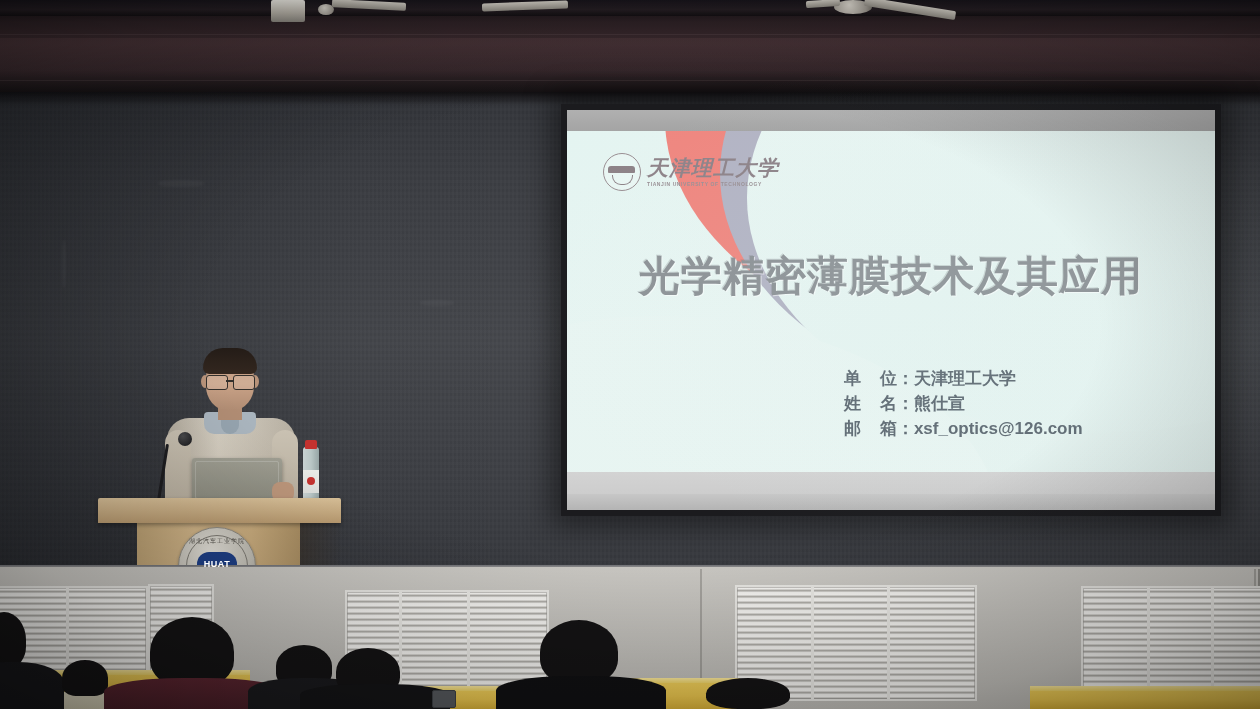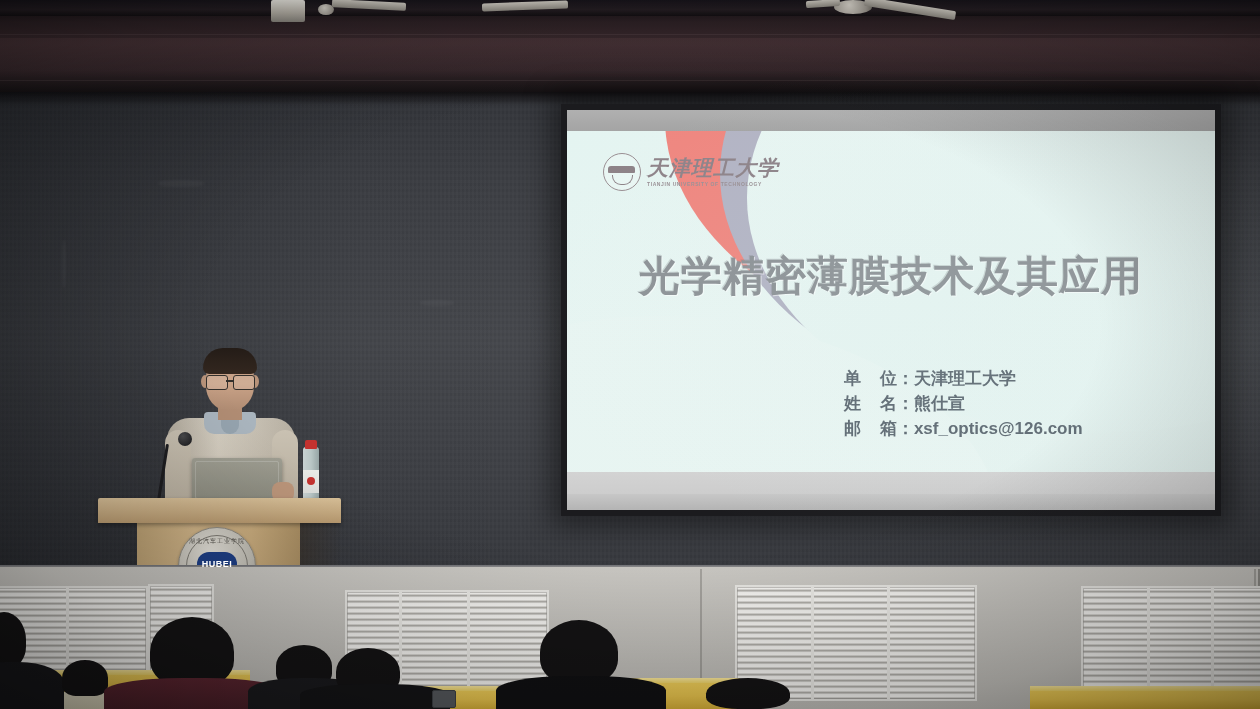--- a/index.html
+++ b/index.html
@@ -706,21 +706,21 @@
     <div class="bottle-cap"></div>
   </div>
 
   <div class="podium-shadow"></div>
   <div class="podium-body"></div>
   <div class="podium-top"></div>
   <div class="podium-emblem">
     <div class="emblem-ring"></div>
     <div class="emblem-cn">湖北汽车工业学院</div>
     <div class="emblem-car"></div>
-    <div class="emblem-abbr">HUBEI</div>
+    <div class="emblem-abbr">HUAT</div>
     <div class="emblem-en">HUBEI UNIVERSITY OF AUTOMOTIVE TECHNOLOGY</div>
   </div>
 
   <div class="wall-lower-edge"></div>
   <div class="wall-lower"></div>
   <div class="wall-panel-seam" style="left:700px;"></div>
   <div class="wall-panel-seam" style="left:1258px;"></div>
   <div class="wall-panel-seam" style="left:1258px;"></div>
   <div class="wall-panel-seam" style="left:1254px;"></div>
 

